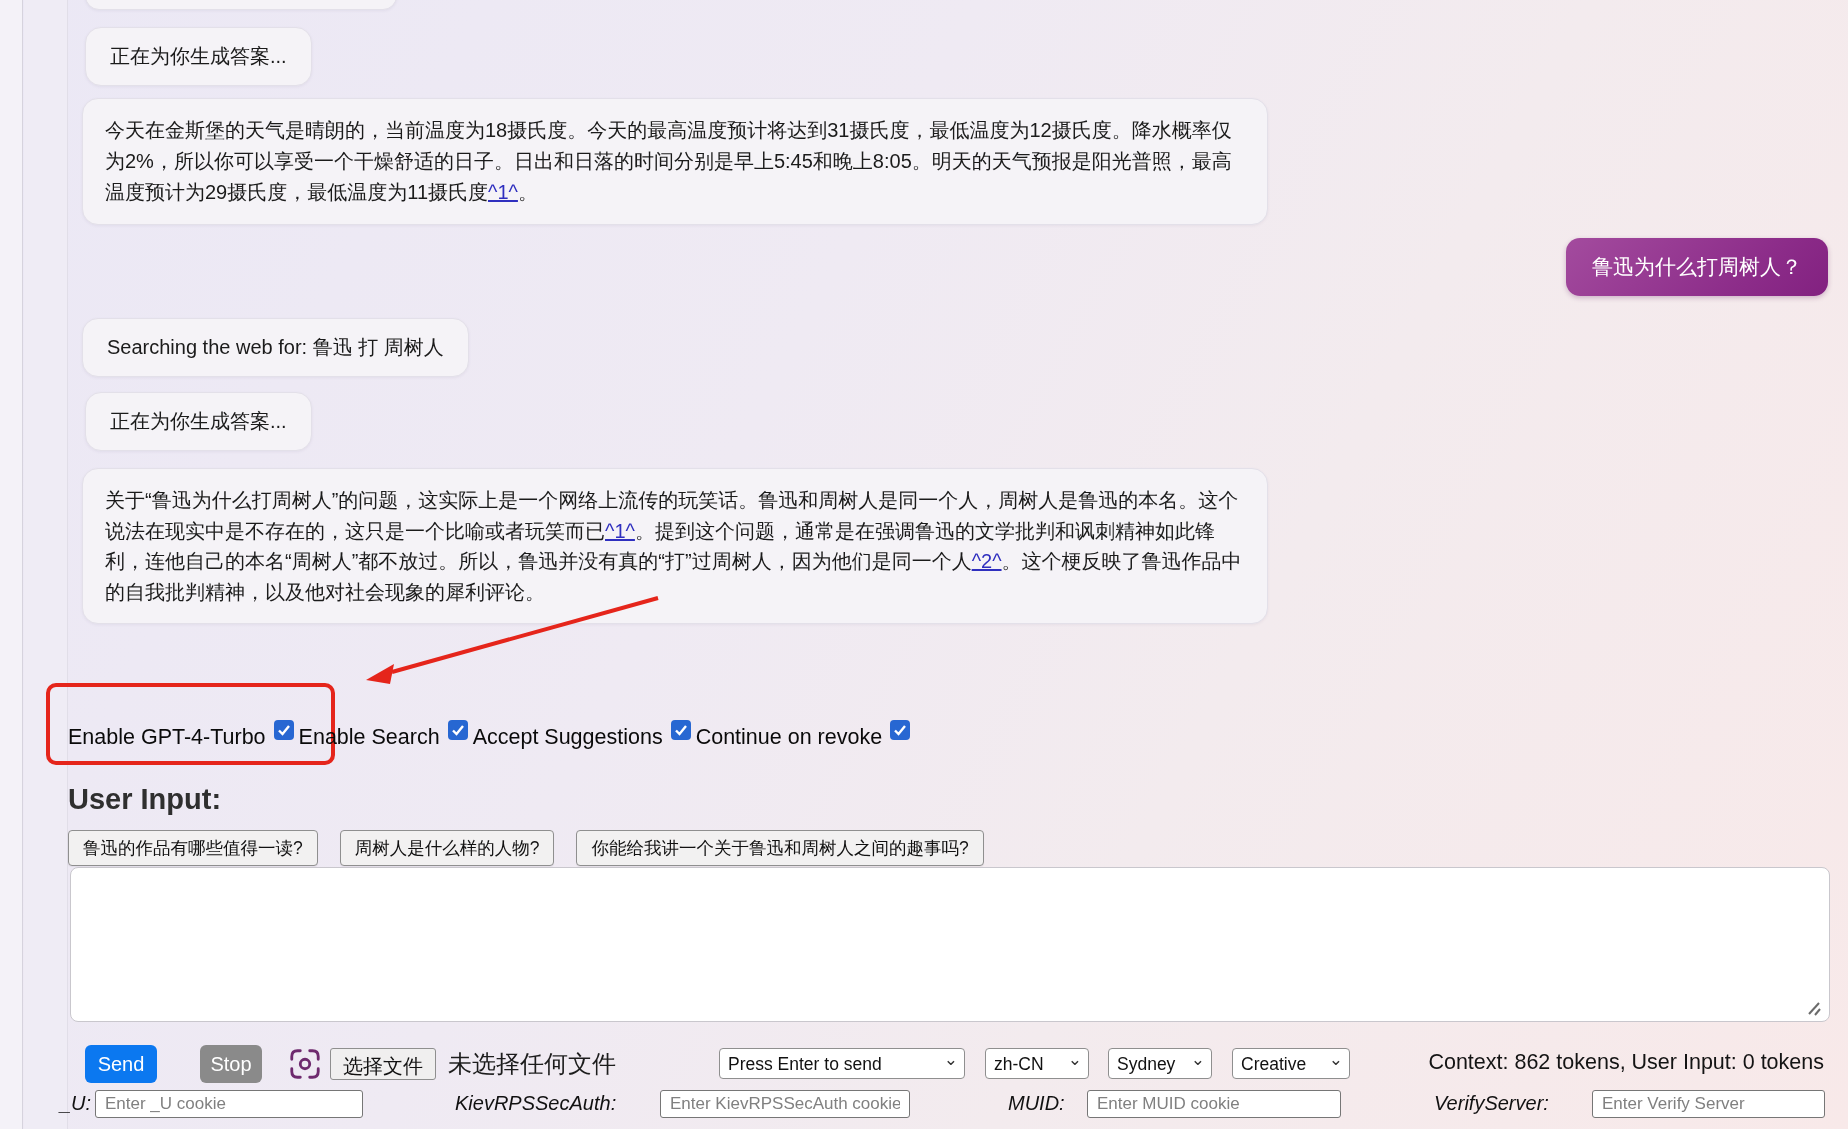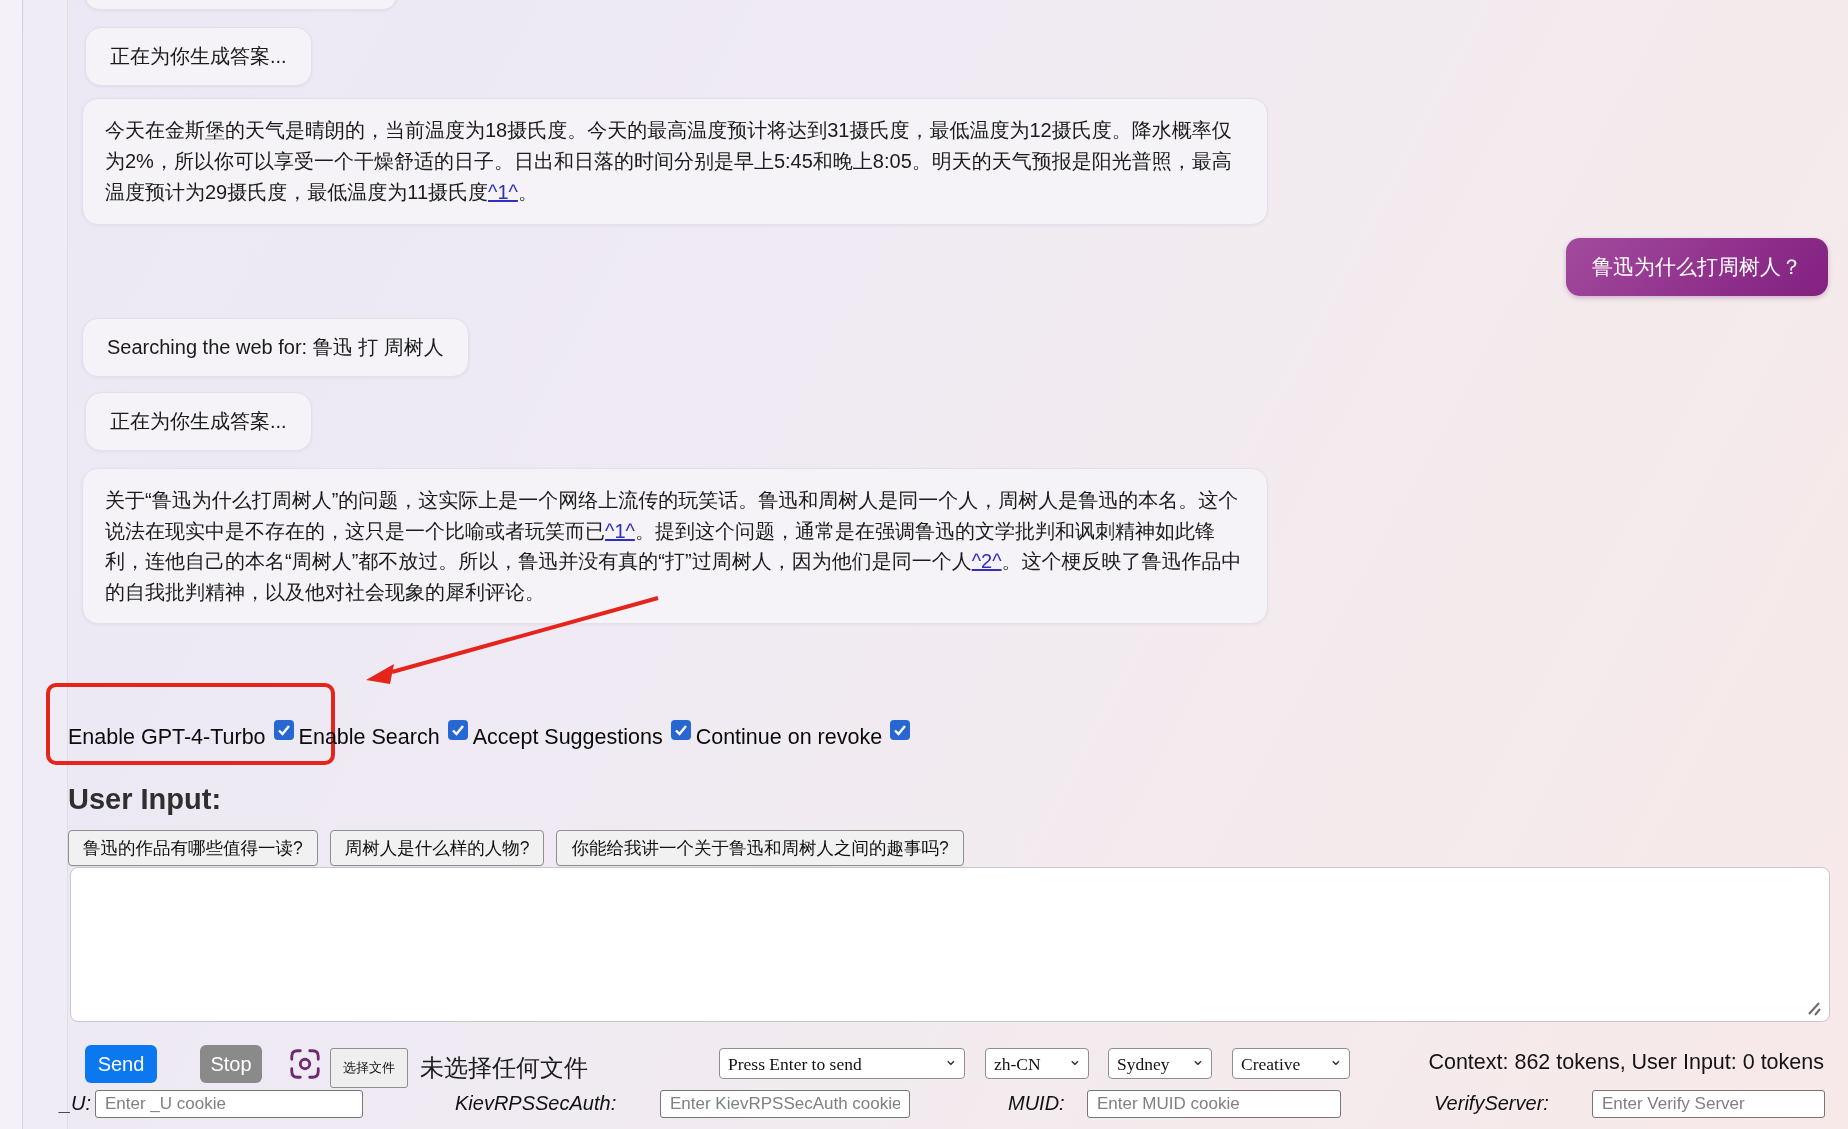--- a/index.html
+++ b/index.html
@@ -47,44 +47,44 @@
     display:flex; align-items:center; font-size:21.5px; color:#0a0a0a; }
   .cb-label { white-space:nowrap;margin-top:15px; }
   .cb-box { width:20px; height:20px; background:#2767d2; border-radius:4px;
     display:inline-flex; align-items:center; justify-content:center;
     margin:0 5px 0 8px; flex:0 0 auto; cursor:pointer; }
   .cb-box svg { display:block; }
 
   
   .ui-heading { position:absolute; left:68px; top:783px; font-size:29px;
     font-weight:700; color:#2f2f2f; }
-  .suggestions { position:absolute; left:68px; top:830px; display:flex; gap:12px; }
+  .suggestions { position:absolute; left:68px; top:830px; display:flex; gap:22px; }
   .sugg-btn { padding:5px 14px; font-size:17.5px; color:#111; background:#f2f1f1;
     border:1px solid #8f8f8f; border-radius:4px; white-space:nowrap; cursor:pointer;
     font-family:"Liberation Sans", sans-serif; box-shadow:0 1px 1px rgba(0,0,0,0.05); }
   .main-textarea { position:absolute; left:70px; top:867px; width:1760px; height:155px;
     background:#ffffff; border:1px solid #c9c7cd; border-radius:8px; resize:none;
     font-size:19px; padding:10px 12px; font-family:"Liberation Sans", sans-serif; outline:none; }
   .resize-grip { position:absolute; left:1803px; top:998px; width:20px; height:20px; pointer-events:none; }
 
   
   .btn { border:none; border-radius:6px; color:#fff; font-size:20px;
     font-family:"Liberation Sans", sans-serif; cursor:pointer; }
   .send-btn { position:absolute; left:85px; top:1045px; width:72px; height:38px; background:#0b78f0; }
   .stop-btn { position:absolute; left:200px; top:1045px; width:62px; height:38px; background:#8a8a8a; }
   .scan-icon { position:absolute; left:288px; top:1047px; width:34px; height:34px; cursor:pointer; }
   .file-group { position:absolute; left:330px; top:1048px; display:flex; align-items:center; }
-  .file-btn { padding:4px 12px; height:40px; font-size:13px; color:#111; background:#f0efef;
+  .file-btn { padding:4px 12px; height:32px; font-size:20px; color:#111; background:#f0efef;
     border:1px solid #8f8f8f; border-radius:3px; cursor:pointer;
     font-family:"Liberation Sans", sans-serif; }
   .file-status { margin-left:12px; font-size:24px; color:#1c1c1c; white-space:nowrap; }
   .sel-wrap { position:absolute; top:1048px; height:31px; }
   .sel-wrap select { width:100%; height:31px; appearance:none; -webkit-appearance:none;
     background:#fff; border:1px solid #8f8f8f; border-radius:4px; font-size:17.5px;
-    padding:0 26px 0 8px; color:#111; font-family:Liberation Serif, serif; cursor:pointer; }
+    padding:0 26px 0 8px; color:#111; font-family:Liberation Sans, sans-serif; cursor:pointer; }
   .sel-chevron { position:absolute; right:7px; top:1px; font-size:17px; color:#333; pointer-events:none; }
   .sel-1 { left:719px; width:246px; }
   .sel-2 { left:985px; width:104px; }
   .sel-3 { left:1108px; width:104px; }
   .sel-4 { left:1232px; width:118px; }
   .context-status { position:absolute; right:24px; top:1050px; font-size:21.5px; color:#141414; white-space:nowrap; }
 
   
   .cookie-row { position:absolute; left:0; top:1090px; width:1848px; height:32px; }
   .ck-label { position:absolute; font-size:20px; color:#111; white-space:nowrap;font-style:italic; }

